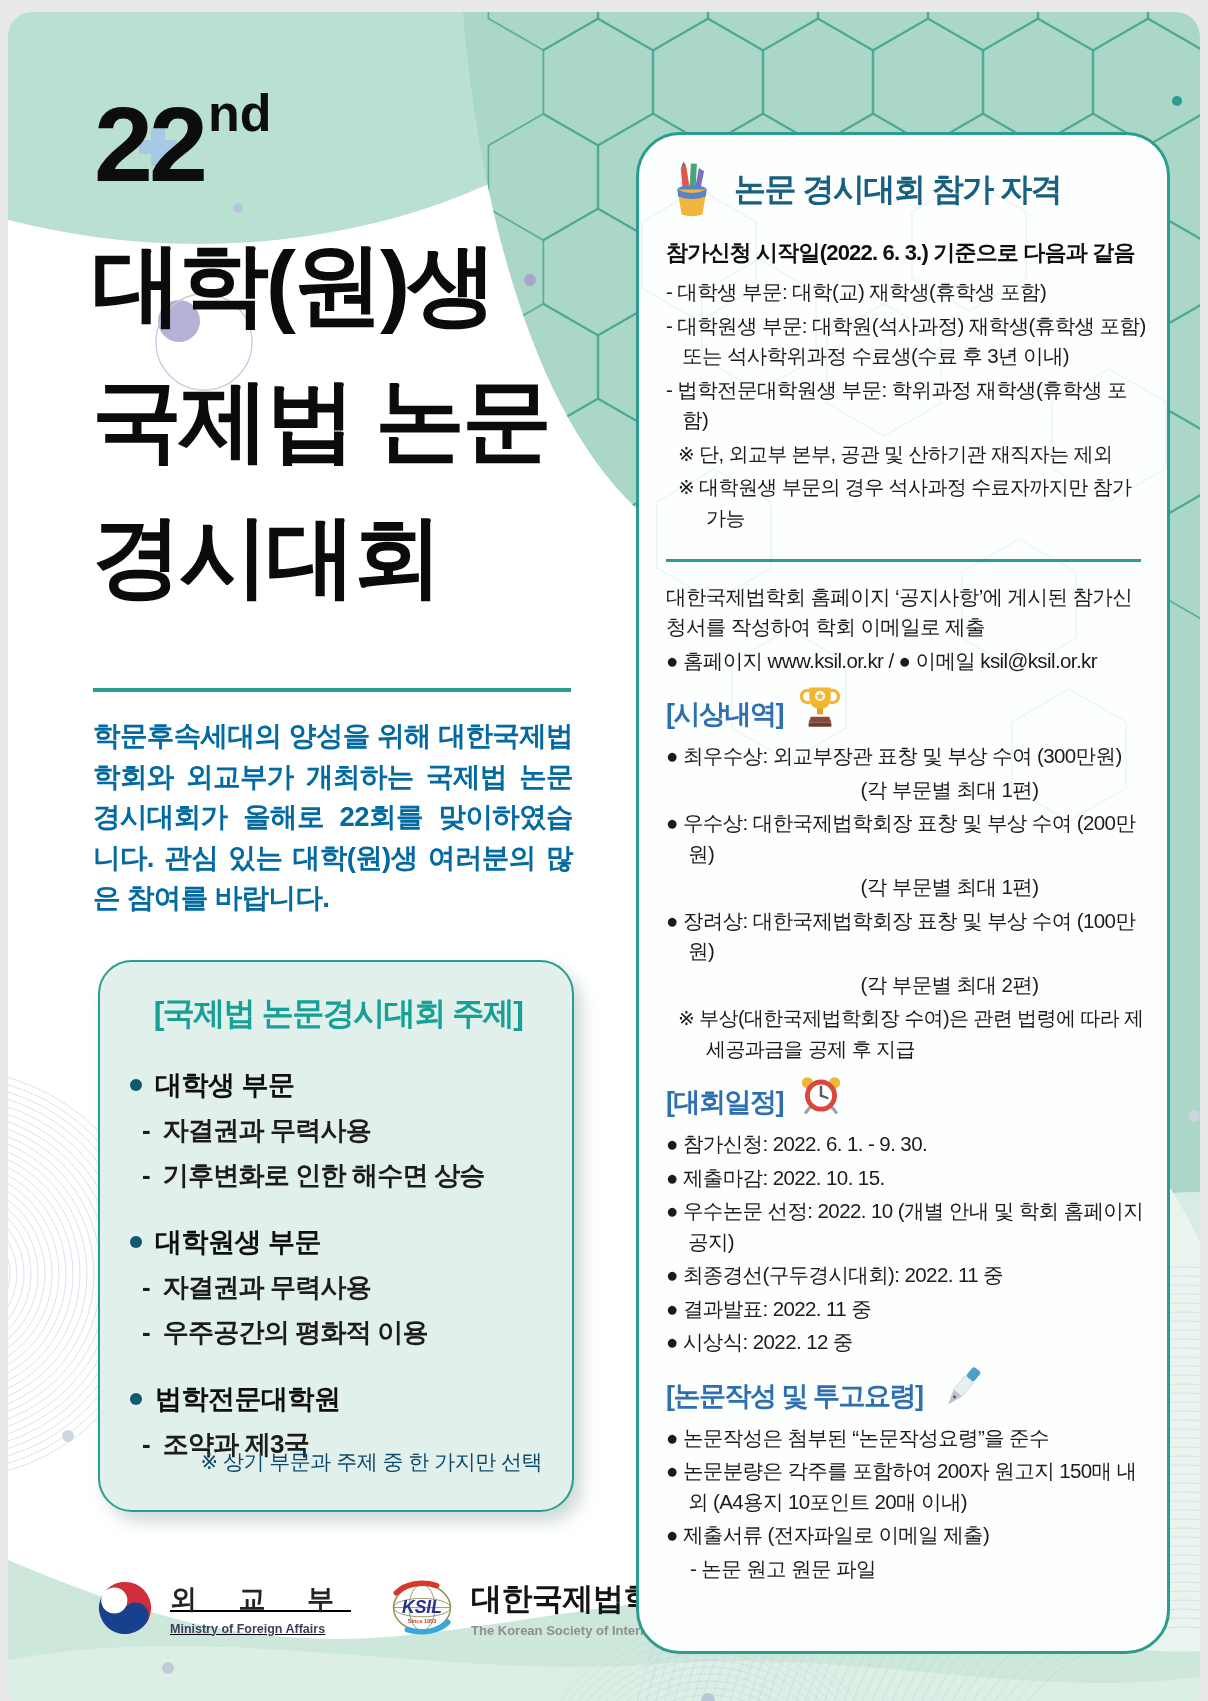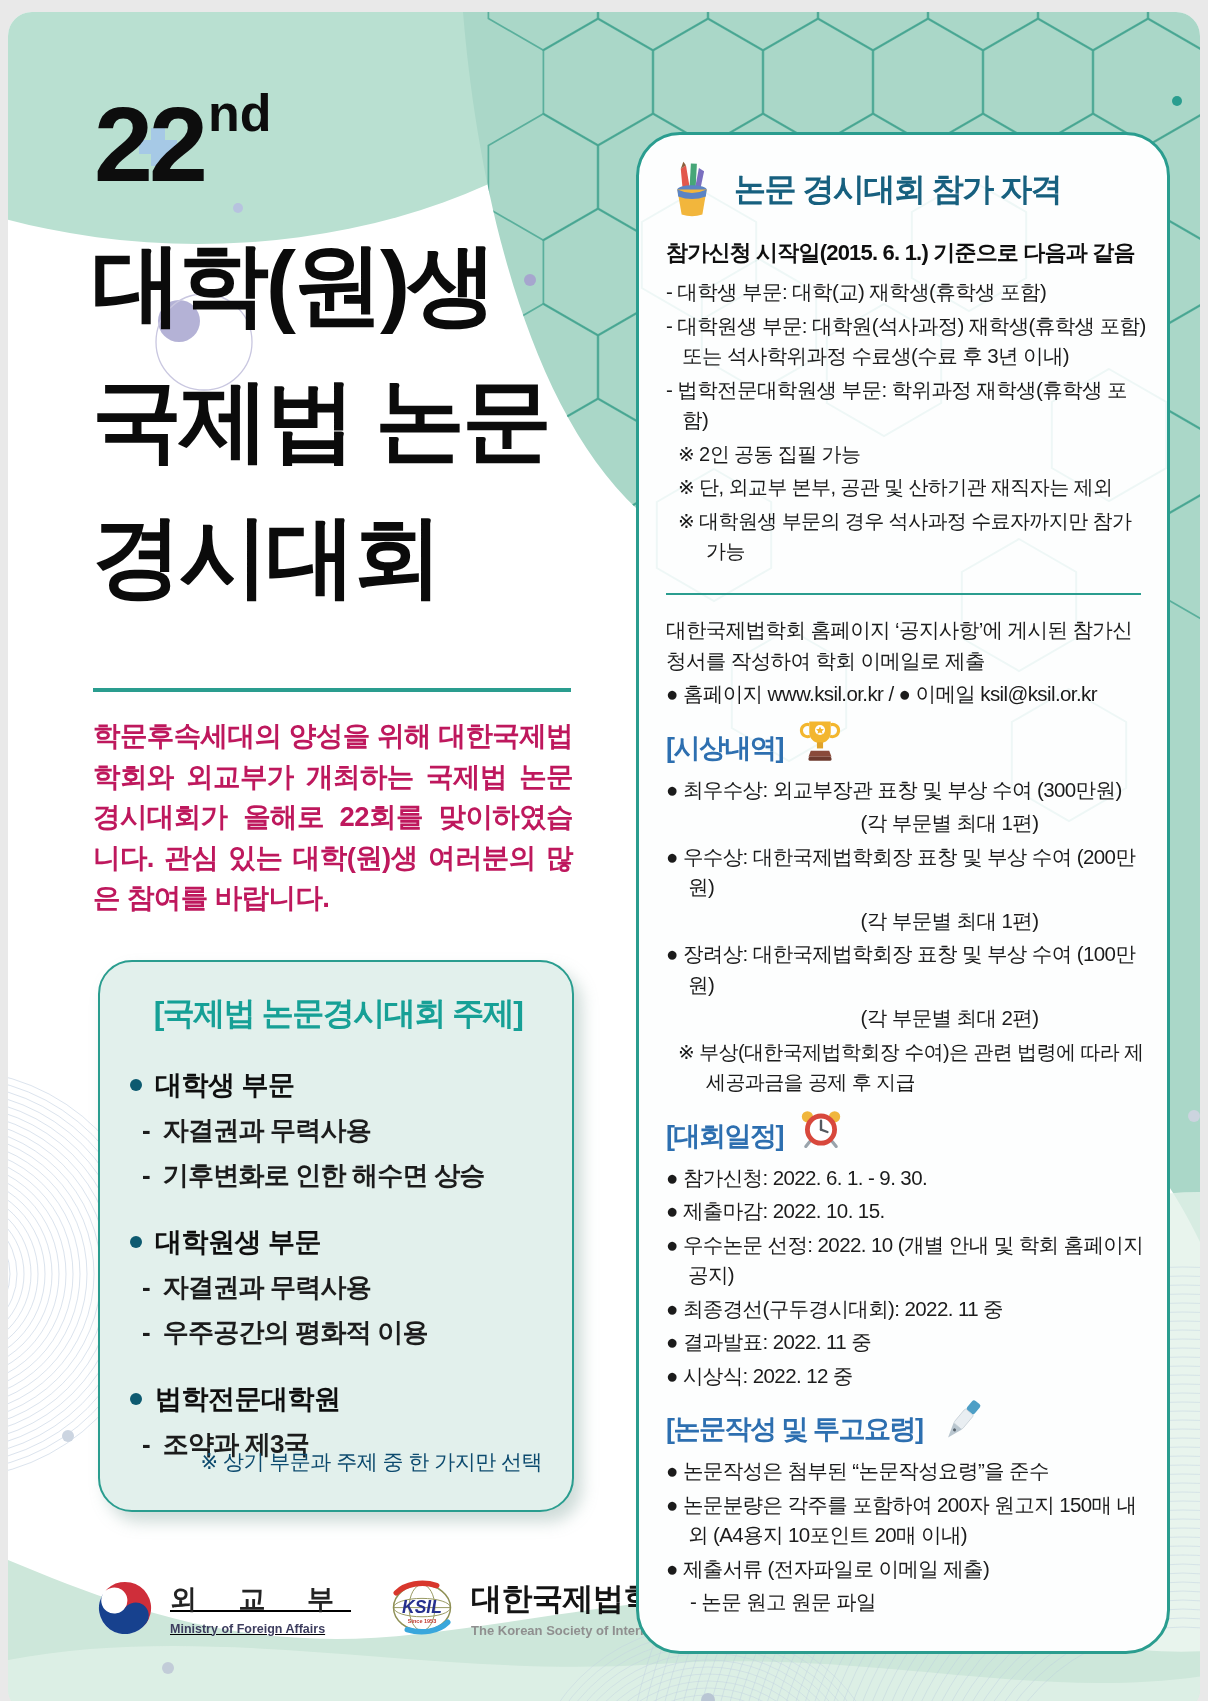--- a/index.html
+++ b/index.html
@@ -8,21 +8,21 @@
   #bg{position:absolute;left:0;top:0;z-index:0;}
 
   
   .edition-block{position:absolute;left:86px;top:72px;z-index:2;color:#0d0d0d;}
   .ed-num{font-size:106px;font-weight:800;letter-spacing:-4px;}
   .ed-suf{font-size:52px;font-weight:800;position:relative;top:-50px;margin-left:4px;}
   .title{position:absolute;left:84px;top:204px;margin:0;z-index:2;font-size:90px;line-height:136px;
          font-weight:800;color:#0b0b0b;letter-spacing:-3px;}
   .title-divider{position:absolute;left:85px;top:676px;width:478px;height:4px;background:#2a9d8f;z-index:2;}
   .intro{position:absolute;left:85px;top:704px;width:480px;z-index:2;font-size:27.5px;line-height:40.5px;
-         font-weight:700;color:#be185d;text-align:justify;letter-spacing:-0.6px;margin:0;}
+         font-weight:700;color:#0369a1;text-align:justify;letter-spacing:-0.6px;margin:0;}
 
   .topics-box{position:absolute;left:90px;top:948px;width:476px;height:552px;z-index:2;box-sizing:border-box;
               background:#e2f0ec;border:2.5px solid #2a9d8f;border-radius:34px;
               box-shadow:8px 10px 16px rgba(125,160,152,.38);padding:30px 26px 0 30px;}
   .topics-title{text-align:center;font-size:32px;font-weight:800;color:#16a096;letter-spacing:-1.5px;}
   .topic-group{margin-top:31px;}
   .topic-group-label{font-size:27px;font-weight:800;color:#0f0f0f;letter-spacing:-0.5px;}
   .topic-group-label::before{content:'';display:inline-block;width:12px;height:12px;border-radius:50%;
               background:#0d5a70;margin-right:13px;vertical-align:3px;}
   .topic-item{font-size:26px;font-weight:600;color:#1c1c1c;margin:10px 0 0 12px;letter-spacing:-0.8px;}
@@ -319,27 +319,26 @@
           <polygon points="17,9 23,5 27,29 19,31" fill="#e2574c"></polygon>
           <polygon points="17,9 23,5 20,1" fill="#8b5e3c"></polygon>
           <rect x="28" y="3" width="7" height="27" fill="#46a678" transform="rotate(3 31 16)"></rect>
           <polygon points="38,8 44,12 40,31 34,29" fill="#7a6fc0"></polygon>
           <ellipse cx="30" cy="33" rx="17" ry="5" fill="#5b84c4"></ellipse>
           <path d="M13,33 L47,33 L42,62 Q30,66 18,62 Z" fill="#f2b63c"></path>
           <path d="M13,33 Q30,41 47,33 L46,41 Q30,47 14,41 Z" fill="#5b84c4"></path>
         </svg>
         <h2 class="elig-title">논문 경시대회 참가 자격</h2>
       </div>
-      <div class="elig-intro">참가신청 시작일(2015. 6. 1.) 기준으로 다음과 같음</div>
+      <div class="elig-intro">참가신청 시작일(2022. 6. 3.) 기준으로 다음과 같음</div>
       <div class="elig-items">
 
       <div class="li li-dash">- 대학생 부문: 대학(교) 재학생(휴학생 포함)</div>
           <div class="li li-dash">- 대학원생 부문: 대학원(석사과정) 재학생(휴학생 포함) 또는 석사학위과정 수료생(수료 후 3년 이내)</div>
           <div class="li li-dash">- 법학전문대학원생 부문: 학위과정 재학생(휴학생 포함)</div>
-          <div class="li li-note">※ 2인 공동 집필 가능</div>
           <div class="li li-note">※ 단, 외교부 본부, 공관 및 산하기관 재직자는 제외</div>
           <div class="li li-note">※ 대학원생 부문의 경우 석사과정 수료자까지만 참가 가능</div>
         </div>
 
       <hr class="panel-divider">
 
       <div class="section">
         <div class="sec-items">
 
         <div class="li li-plain">대한국제법학회 홈페이지 ‘공지사항’에 게시된 참가신청서를 작성하여 학회 이메일로 제출</div>

